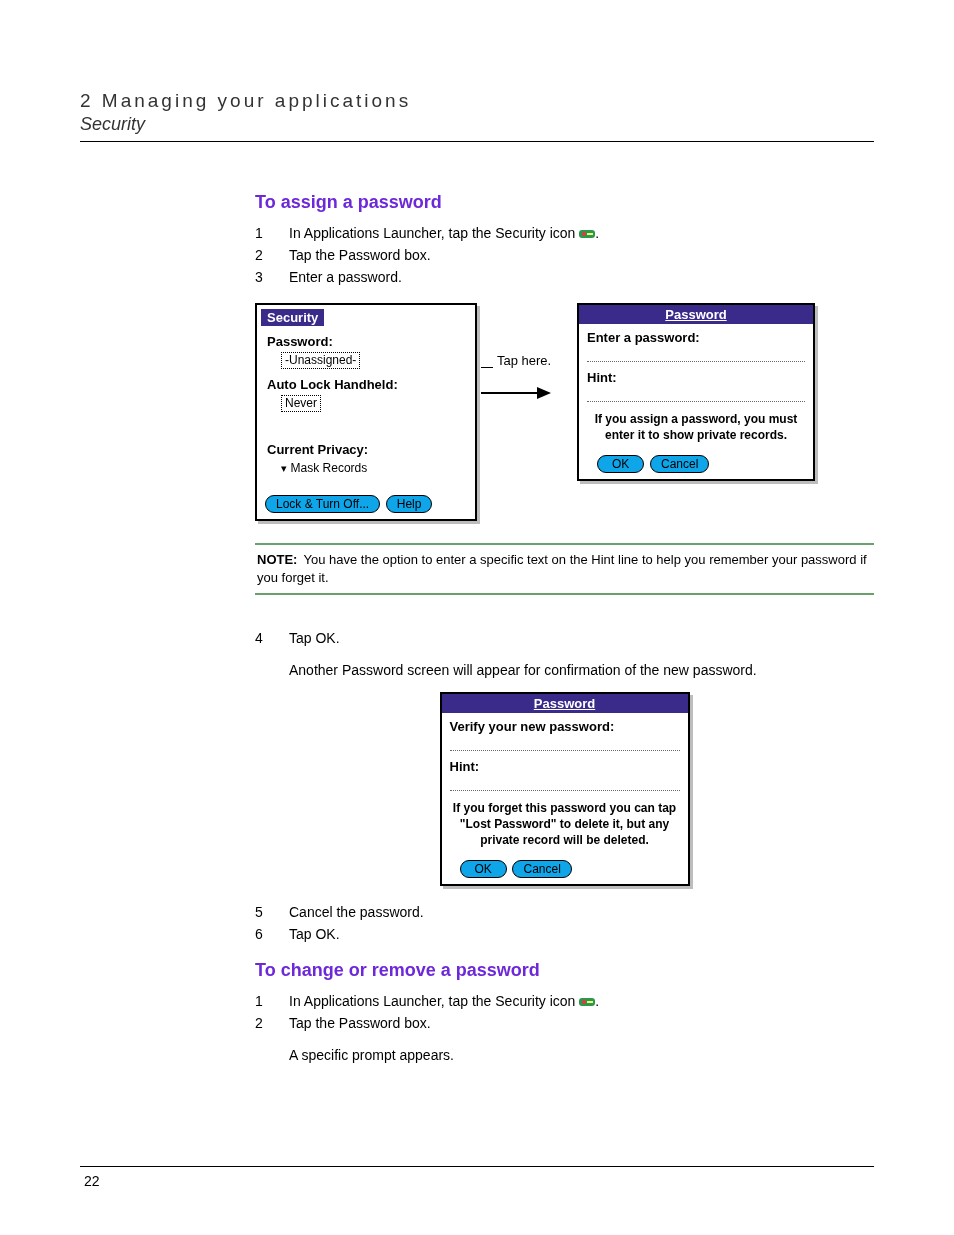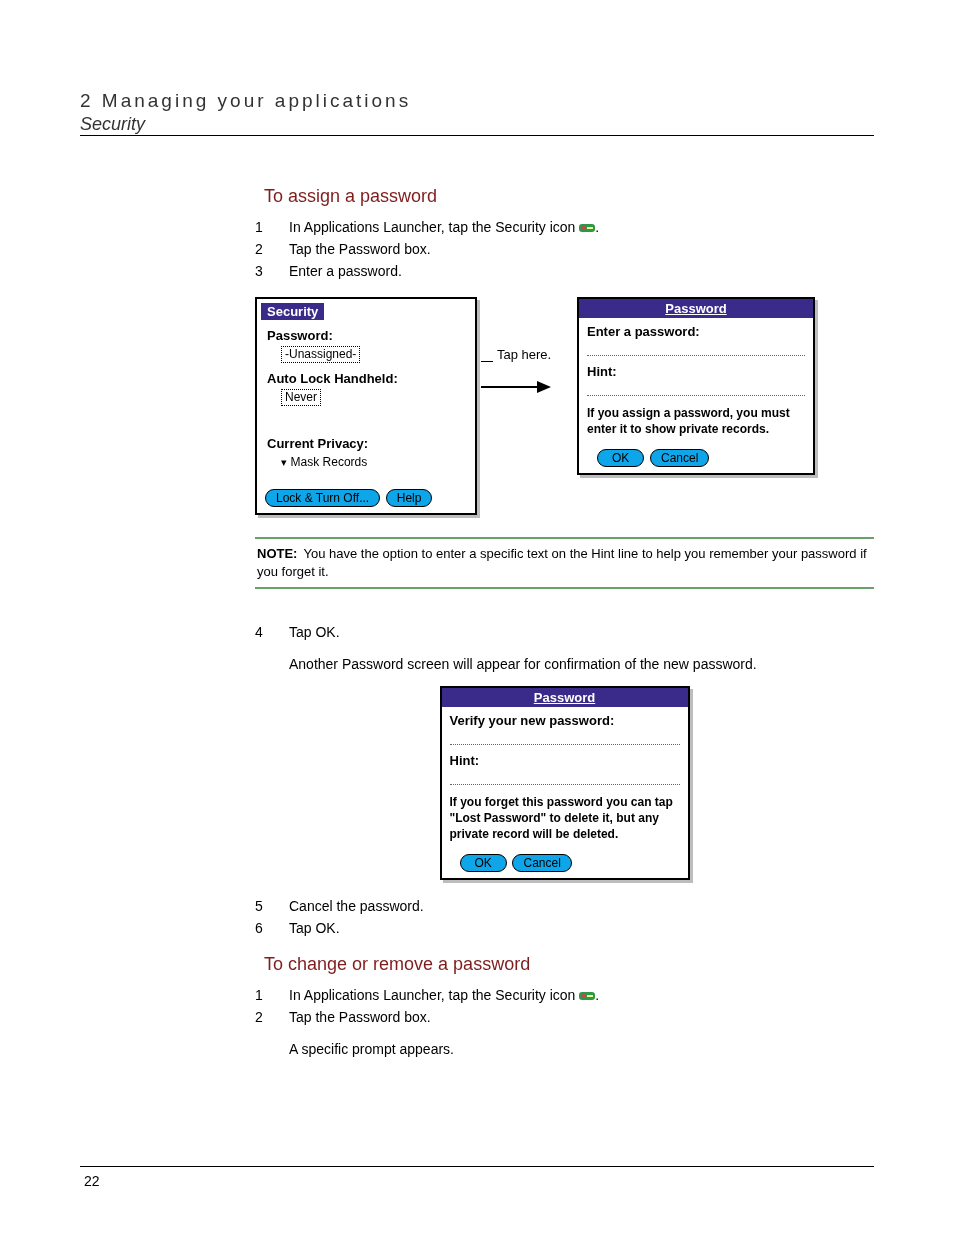--- a/index.html
+++ b/index.html
@@ -14,41 +14,42 @@
     background: #fff;
   }
   .page {
     padding: 90px 80px 40px 80px;
     box-sizing: border-box;
     height: 100%;
     position: relative;
   }
   .header {
     border-bottom: 1px solid #000;
+    padding-bottom: 6px;
     margin-bottom: 50px;
   }
   .chapter-line {
     font-size: 19px;
     letter-spacing: 3px;
     color: #333;
   }
   .section-line {
     font-size: 18px;
     font-style: italic;
     color: #333;
     margin-top: 2px;
   }
   .content {
     margin-left: 175px;
   }
   .h3 {
     font-size: 18px;
-    color: #7f1d1d;
-    margin: 0 0 12px 9px;
-    font-weight: normal;
+    color: #6d28d9;
+    margin: 0 0 12px 0;
+    font-weight: bold;
   }
   .steps {
     list-style: none;
     padding: 0;
     margin: 0 0 16px 0;
   }
   .steps li {
     display: flex;
     margin-bottom: 6px;
     font-size: 14px;
@@ -117,20 +118,21 @@
   .dotted-line {
     border-bottom: 1px dotted #666;
     height: 12px;
     margin: 4px 4px 8px 4px;
   }
   .palm-note {
     font-weight: bold;
     font-size: 12px;
     line-height: 1.3;
     margin: 10px 4px;
+    text-align: center;
   }
   .palm-btn {
     display: inline-block;
     border: 1px solid #000;
     border-radius: 10px;
     padding: 0 10px;
     font-size: 12px;
     line-height: 16px;
     background: #0ea5e9;
     margin-right: 2px;

